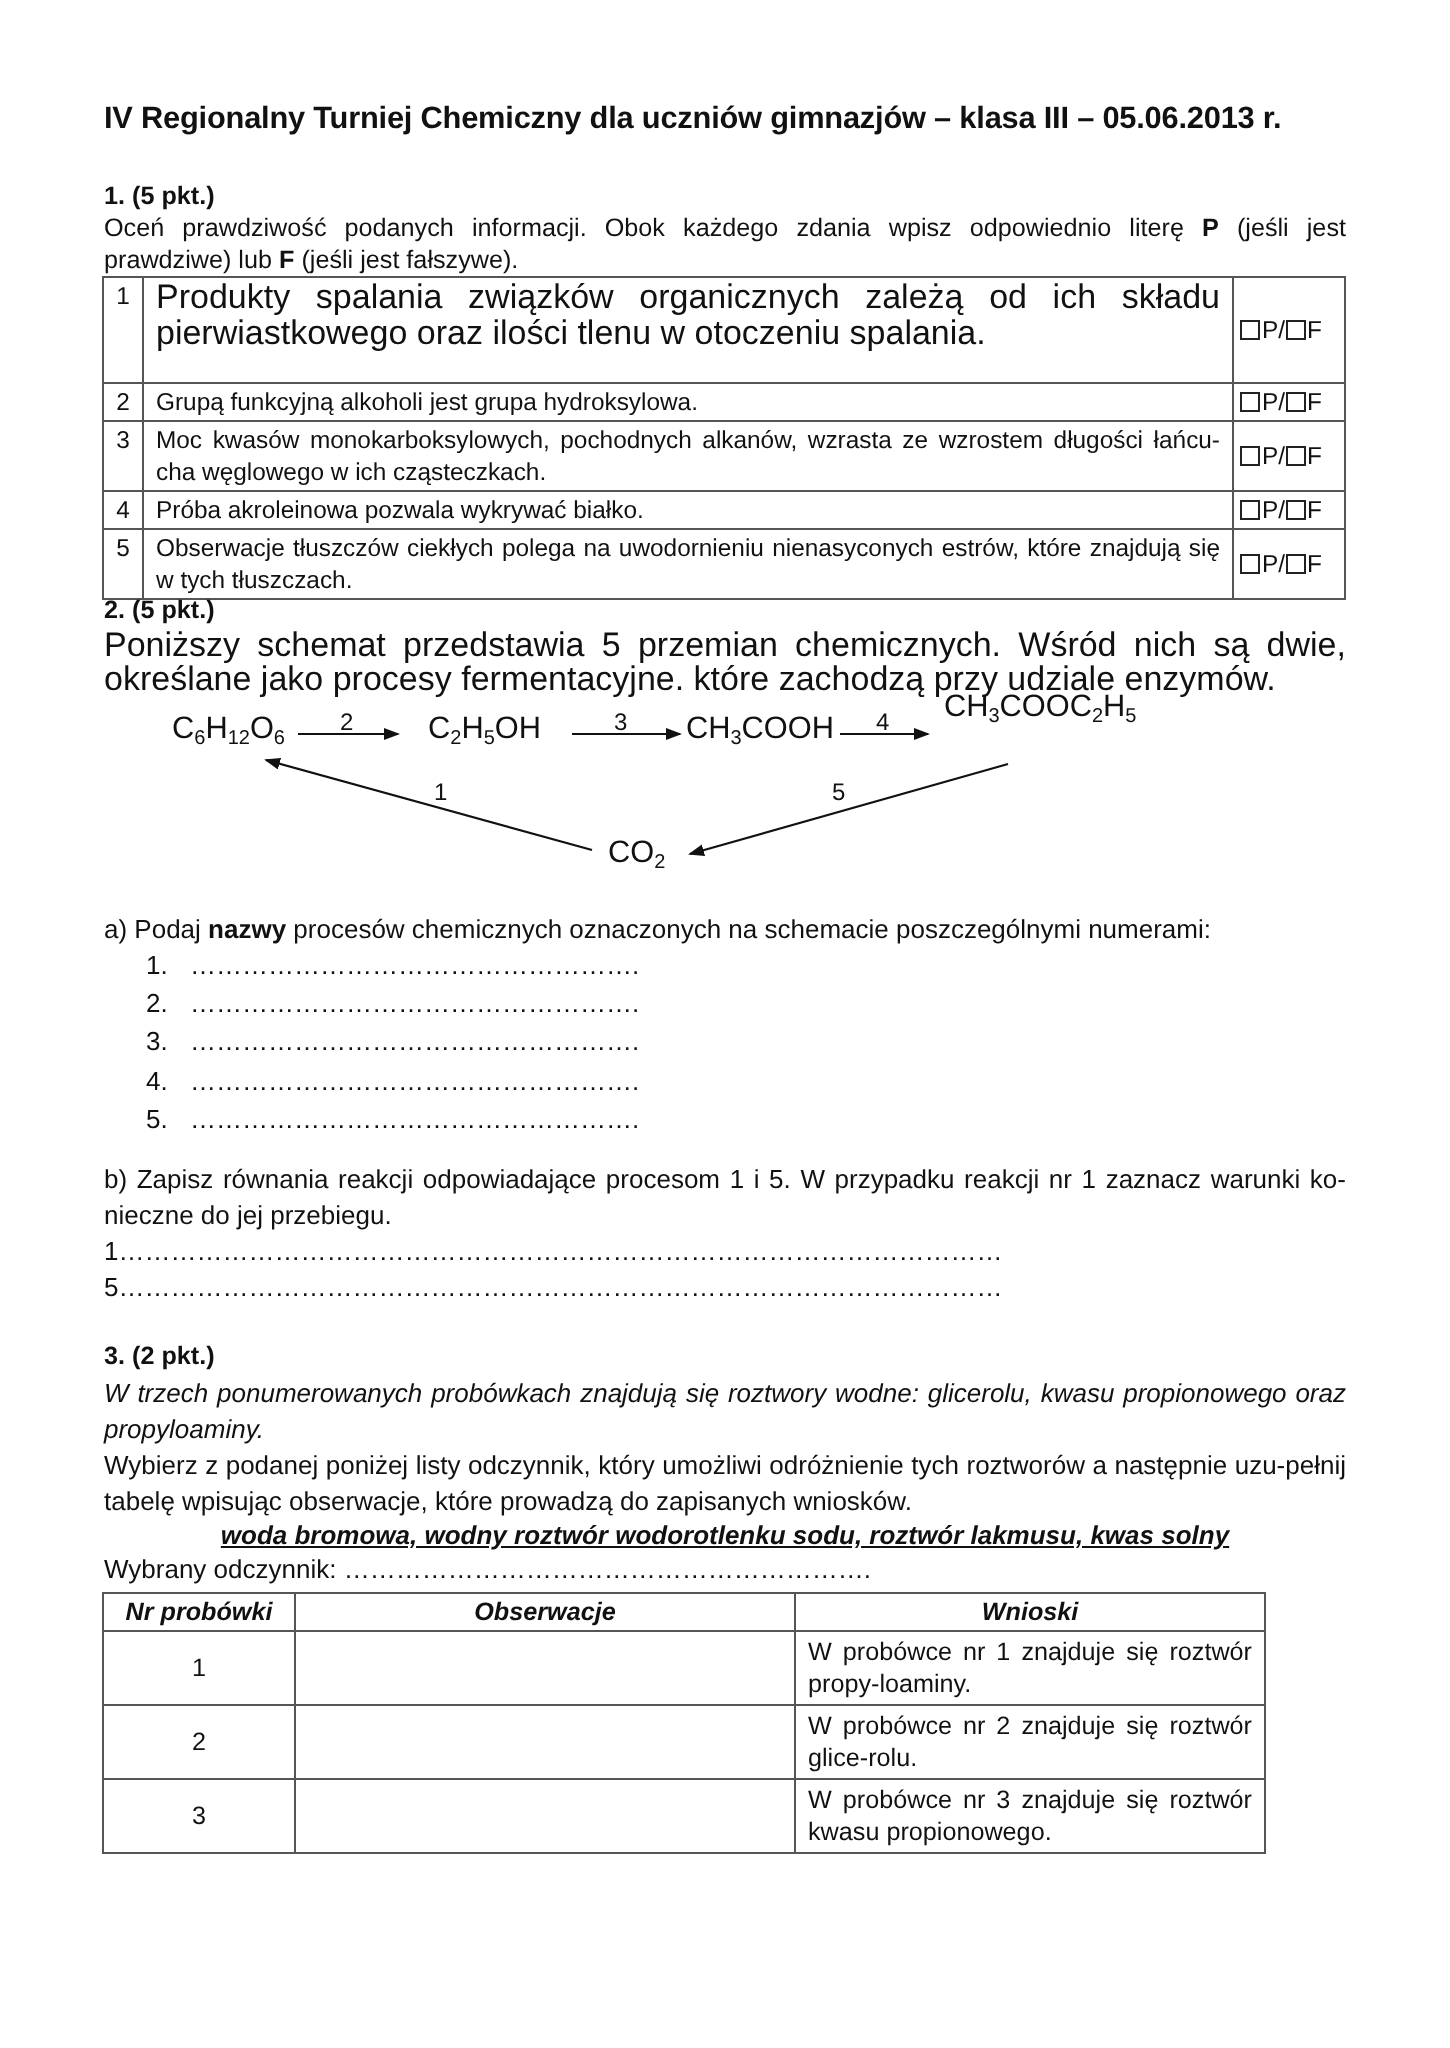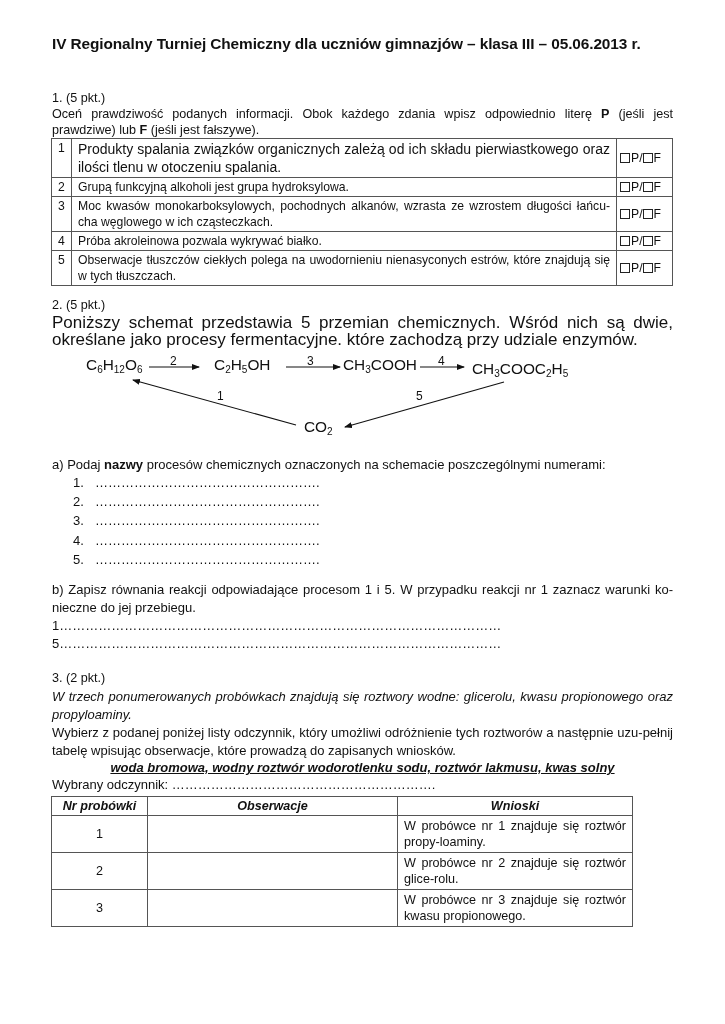--- a/index.html
+++ b/index.html
@@ -2,35 +2,35 @@
 <html><head>
 <meta charset="utf-8">
 <style>
   html, body { margin: 0; padding: 0; background: #ffffff; }
   body {
     width: 725px; height: 1024px; position: relative; overflow: hidden;
     font-family: "Liberation Sans", sans-serif; color: #111;
     font-size: 12.6px; line-height: 16px;
   }
   .abs { position: absolute; }
-  .title { left: 52px; top: 36px; font-size: 15.4px; font-weight: bold; letter-spacing: -0.1px; white-space: nowrap; }
-  .h { font-weight: normal; font-size: 12.6px; }
+  .title { left: 52px; top: 52px; font-size: 15.4px; font-weight: bold; letter-spacing: -0.1px; white-space: nowrap; }
+  .h { font-weight: bold; font-size: 12.6px; }
   .para { left: 52px; width: 621px; text-align: justify; }
   .para b { font-weight: bold; }
   .italic { font-style: italic; }
 
   table.t1 {
     position: absolute; left: 51px; top: 138px; width: 622px;
     border-collapse: collapse; font-size: 12.2px; line-height: 16px;
   }
   table.t1 td { border: 1px solid #555; padding: 0 5px; vertical-align: top; }
   table.t1 td.num { width: 9px; text-align: center; padding: 1px 5px; }
   table.t1 td.stmt { text-align: justify; padding: 1px 6px; }
   table.t1 td.pf { width: 49px; text-align: left; vertical-align: middle; white-space: nowrap; padding: 0 3px; }
-  table.t1 tr.big td.stmt { font-size: 14px; line-height: 18px; padding-top: 1px; padding-bottom: 1px; }
+  table.t1 tr.big td.stmt { font-size: 17px; line-height: 18px; padding-top: 1px; padding-bottom: 15px; }
 
   .box { display: inline-block; width: 8px; height: 8px; border: 1px solid #222; vertical-align: -1px; margin-right: 1px; }
 
   .diagram { position: absolute; left: 0; top: 340px; width: 725px; height: 110px; }
   .chem { position: absolute; font-size: 15.4px; white-space: nowrap; }
   .chem sub { font-size: 10px; vertical-align: -3px; line-height: 0; }
   .arrnum { position: absolute; font-size: 12px; }
 
   .list { left: 73px; }
   .list .li { height: 19.2px; white-space: nowrap; }
@@ -87,21 +87,21 @@
     </tbody>
 </table>
 
 <div class="abs h" style="left:52px; top:297px;">2. (5 pkt.)</div>
 <div class="abs para" style="top:314px; font-size:17px; line-height:17px;">Poniższy schemat przedstawia 5 przemian chemicznych. Wśród nich są dwie, określane jako procesy fermentacyjne. które zachodzą przy udziale enzymów.</div>
 
 <div class="diagram">
   <div class="chem" style="left:86px; top:17px;"><span>C</span><sub>6</sub><span>H</span><sub>12</sub><span>O</span><sub>6</sub></div>
   <div class="chem" style="left:214px; top:17px;"><span>C</span><sub>2</sub><span>H</span><sub>5</sub><span>OH</span></div>
   <div class="chem" style="left:343px; top:17px;"><span>CH</span><sub>3</sub><span>COOH</span></div>
-  <div class="chem" style="left:472px; top:21px;"><span>CH</span><sub>3</sub><span>COOC</span><sub>2</sub><span>H</span><sub>5</sub></div>
+  <div class="chem" style="left:472px; top:6px;"><span>CH</span><sub>3</sub><span>COOC</span><sub>2</sub><span>H</span><sub>5</sub></div>
   <div class="chem" style="left:304px; top:79px;"><span>CO</span><sub>2</sub></div>
 
   <svg width="725" height="110" style="position:absolute;left:0;top:0;">
     <defs>
       <marker id="ah" markerWidth="8" markerHeight="6" refX="7" refY="3" orient="auto" markerUnits="userSpaceOnUse">
         <path d="M0,0 L8,3 L0,6 z" fill="#111"></path>
       </marker>
     </defs>
     <line x1="149" y1="27" x2="199" y2="27" stroke="#111" stroke-width="1.1" marker-end="url(#ah)"></line>
     <line x1="286" y1="27" x2="340" y2="27" stroke="#111" stroke-width="1.1" marker-end="url(#ah)"></line>

